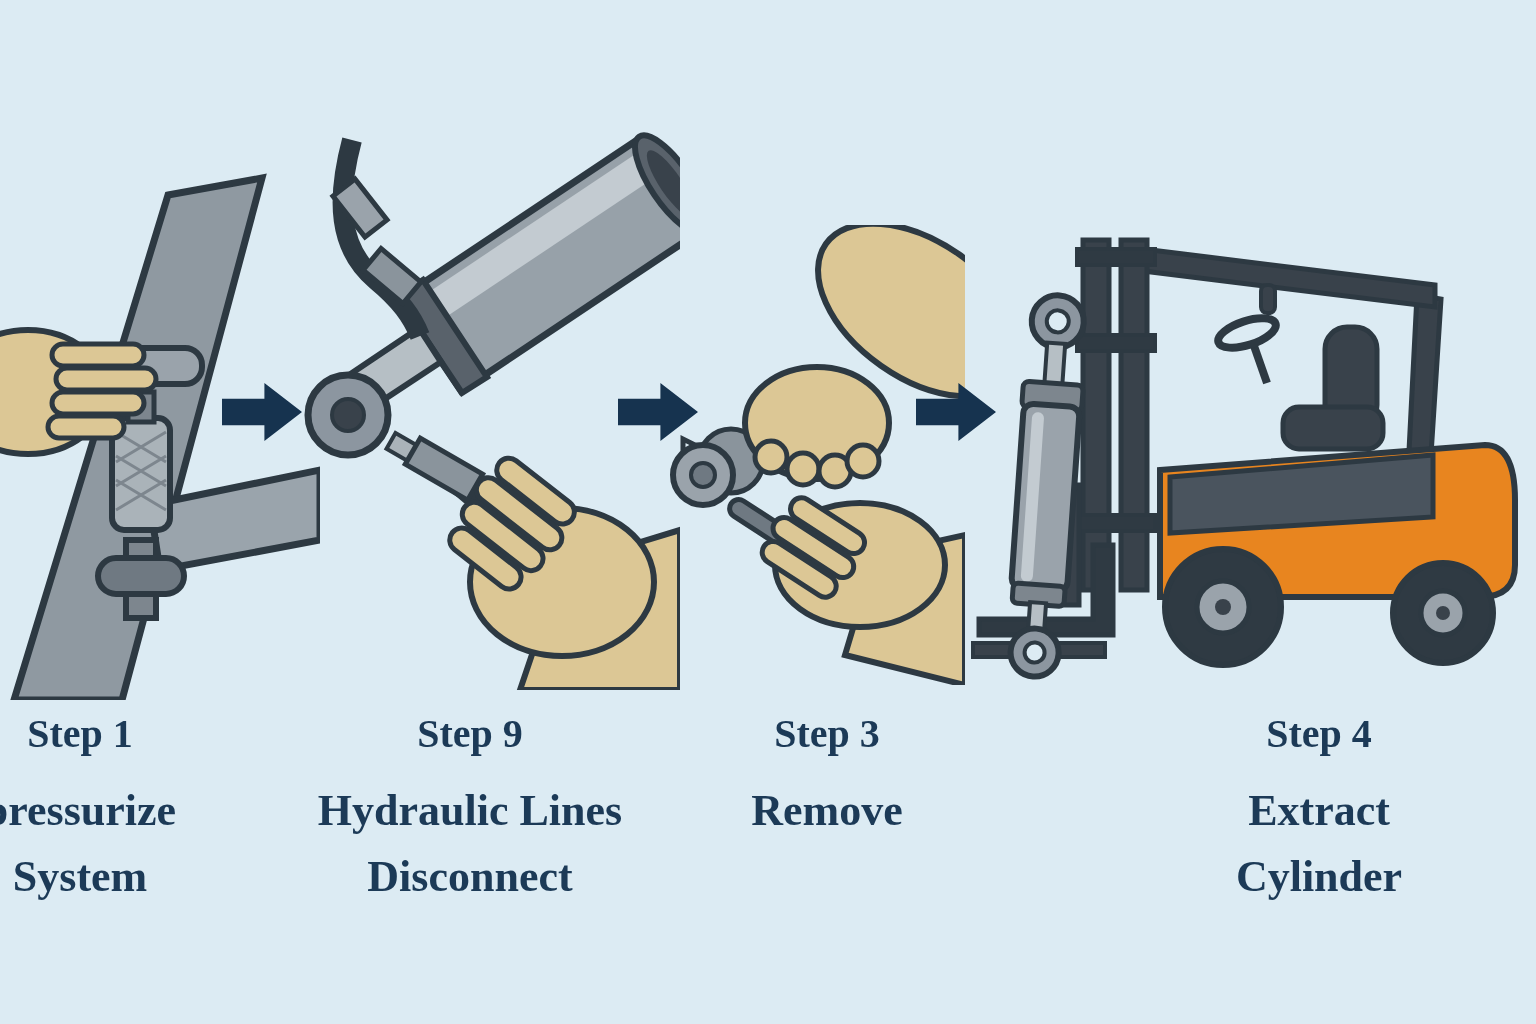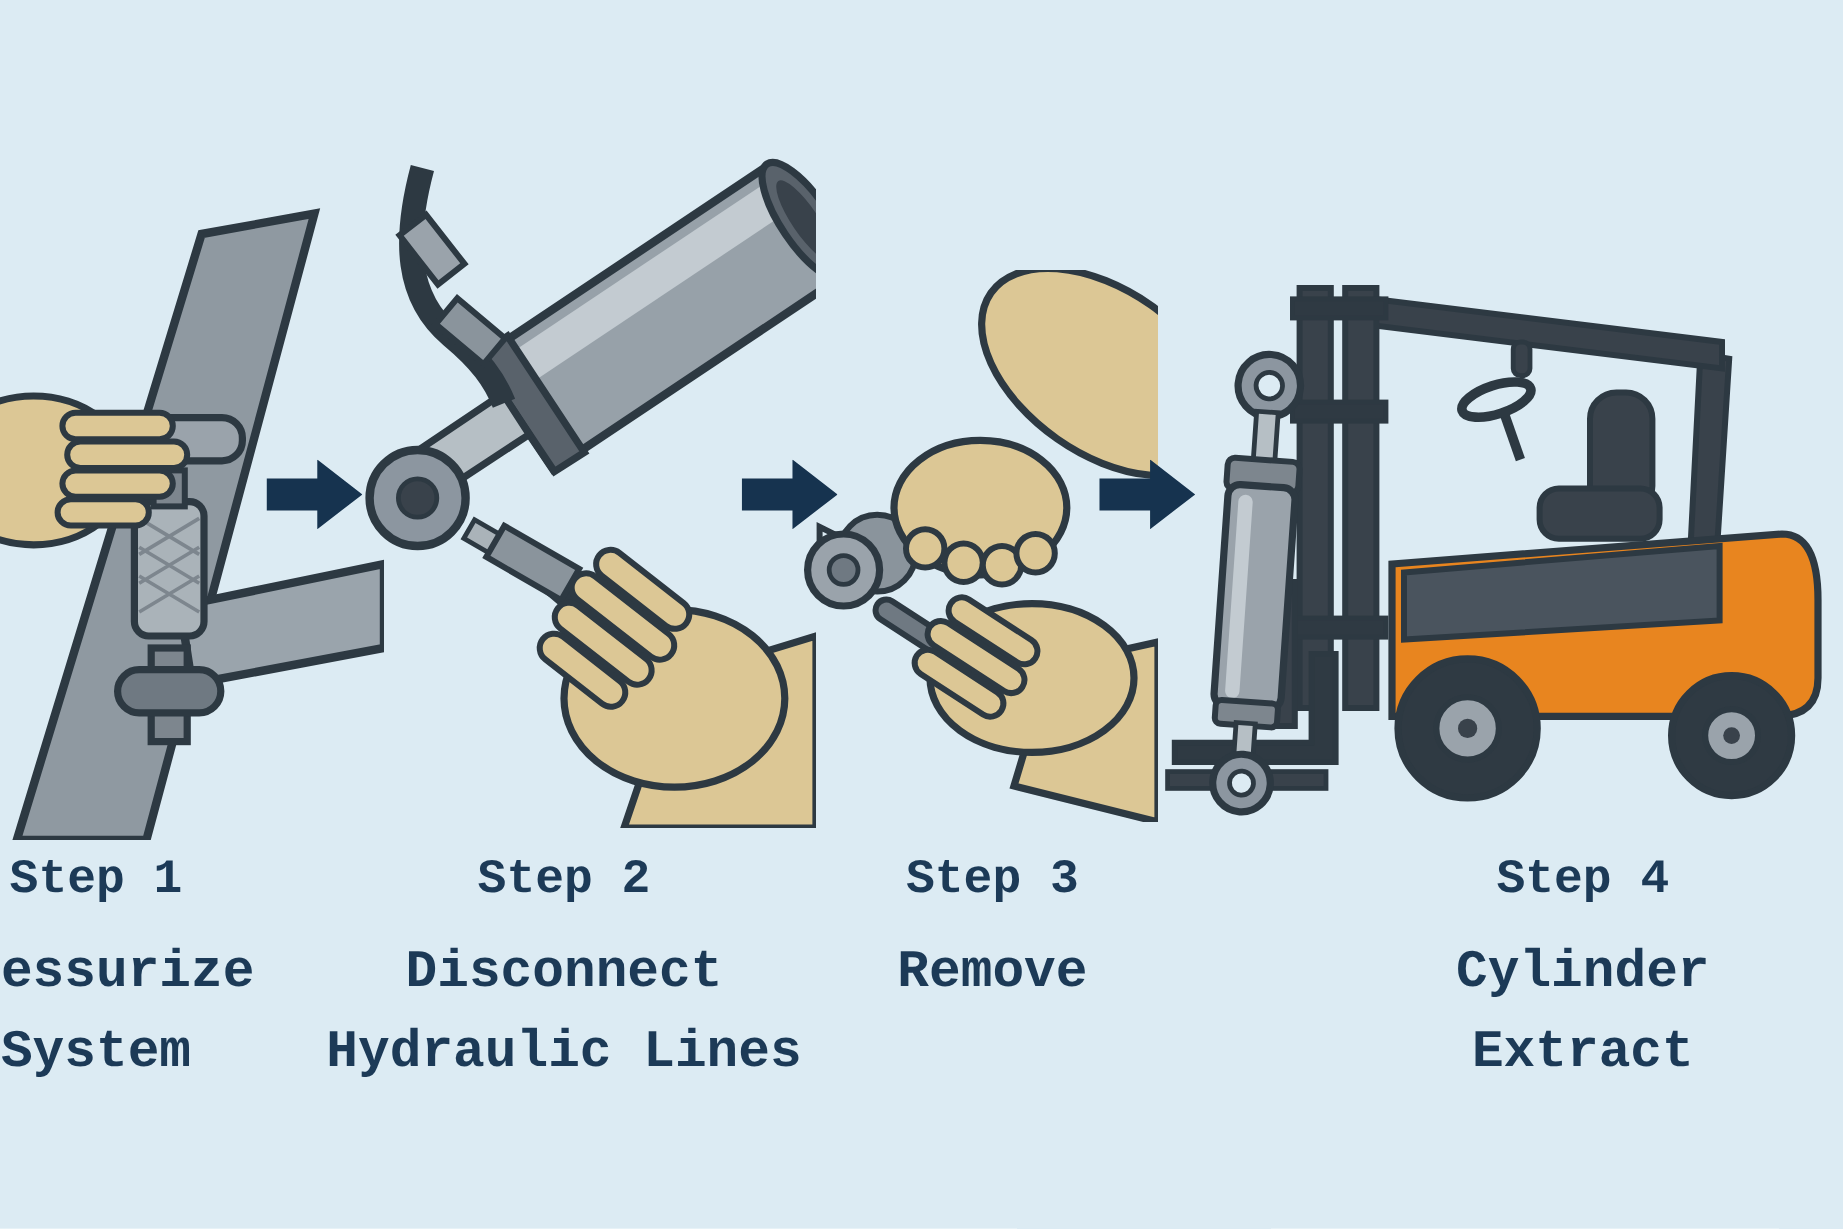--- a/index.html
+++ b/index.html
@@ -3,21 +3,21 @@
 <meta charset="utf-8">
 <style>
   * { box-sizing: border-box; }
   body { margin: 0; }
   .canvas {
     position: relative;
     width: 1536px;
     height: 1024px;
     background: #dcebf3;
     overflow: hidden;
-    font-family: Liberation Mono, monospace;
+    font-family: Liberation Serif, serif;
   }
   .illus { position: absolute; }
   .arrow {
     position: absolute;
     width: 80px;
     height: 58px;
     background: #16334f;
     clip-path: polygon(0 27%, 53% 27%, 53% 0, 100% 50%, 53% 100%, 53% 73%, 0 73%);
   }
   .step-text {
@@ -184,29 +184,29 @@
   <div class="arrow" style="left:618px;top:383px"></div>
   <div class="arrow" style="left:916px;top:383px"></div>
 
   <div class="step-text" style="left:-70px;width:300px">
     <div class="step-label">Step 1</div>
     <div class="step-line">pressurize</div>
     <div class="step-line">System</div>
   </div>
 
   <div class="step-text" style="left:260px;width:420px">
-    <div class="step-label">Step 2</div>
+    <div class="step-label">Step 9</div>
+    <div class="step-line">Hydraulic Lines</div>
     <div class="step-line">Disconnect</div>
-    <div class="step-line">Hydraulic Lines</div>
   </div>
 
   <div class="step-text" style="left:632px;width:390px">
     <div class="step-label">Step 3</div>
     <div class="step-line">Remove</div>
   </div>
 
   <div class="step-text" style="left:1114px;width:410px">
     <div class="step-label">Step 4</div>
+    <div class="step-line">Extract</div>
     <div class="step-line">Cylinder</div>
-    <div class="step-line">Extract</div>
   </div>
 
 </div>
 
 </body></html>

